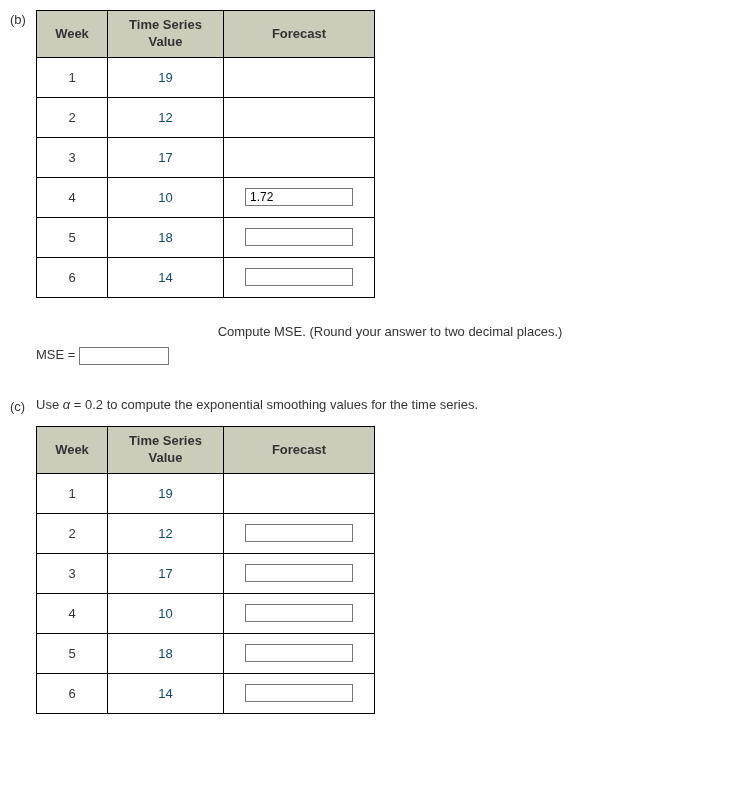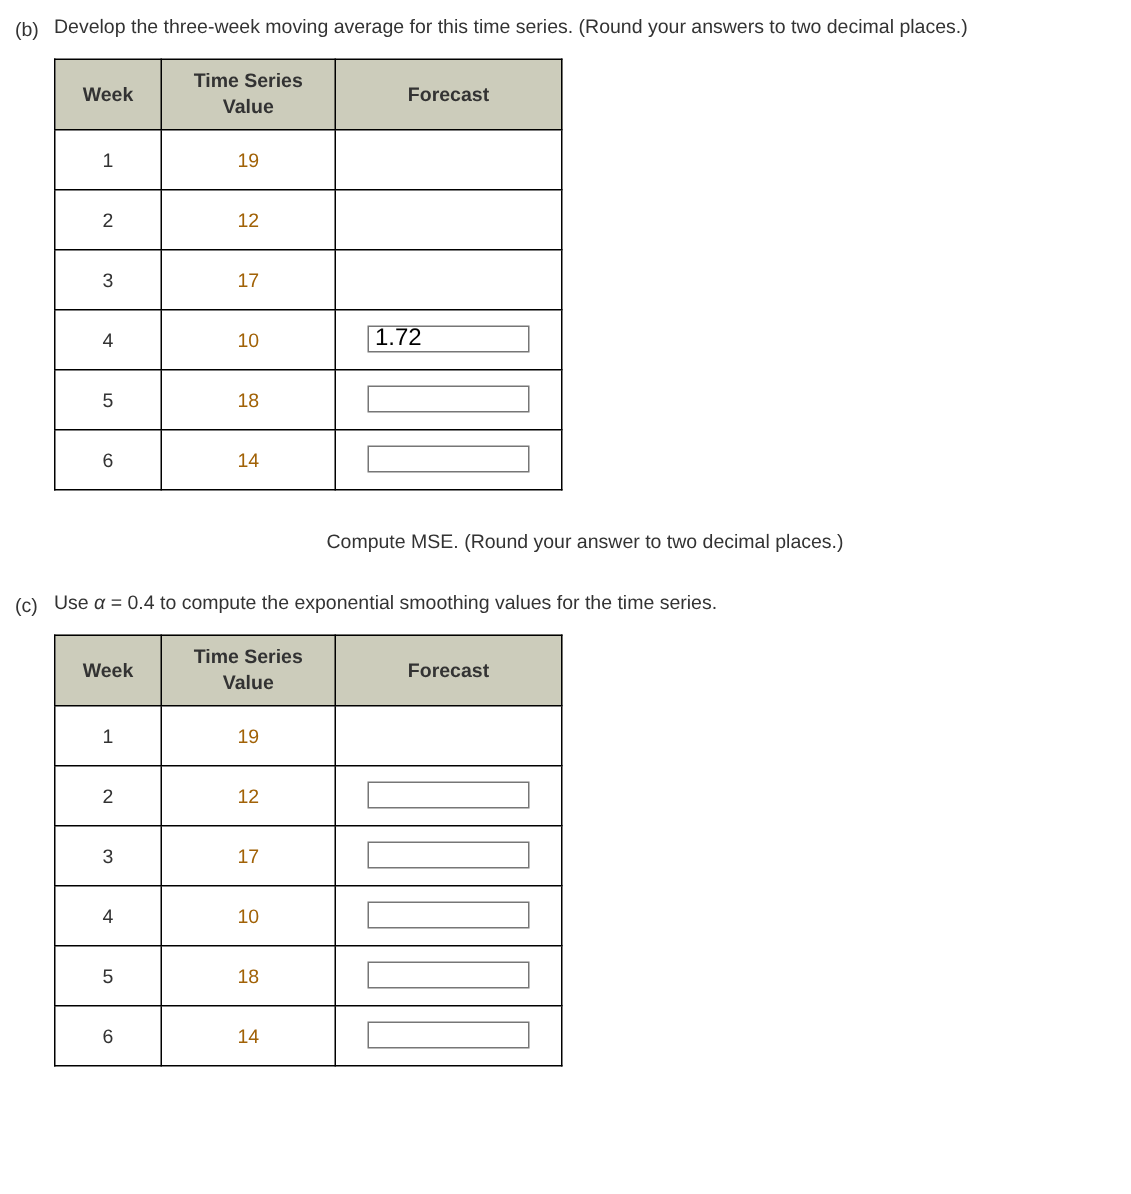--- a/index.html
+++ b/index.html
@@ -41,30 +41,30 @@
     th.week-col { width: 50px; }
     th.ts-col { width: 95px; line-height: 1.3; }
     th.fc-col { width: 130px; text-align: center; }
     td {
       border: 1px solid #000;
       padding: 12px 8px;
       text-align: center;
       font-size: 13px;
     }
     td.ts-val {
-      color: #a16207;
+      color: #0c4a6e;
     }
     td.fc-cell {
       padding: 8px 10px;
     }
     .text-input {
       width: 108px;
       height: 18px;
       border: 1px solid #767676;
-      font-size: 16px;
+      font-size: 12px;
       padding: 1px 4px;
       box-sizing: border-box;
       text-align: left;
     }
     .sub-instruction {
       margin-bottom: 8px;
       text-align: center;
     }
     .mse-row {
       margin-bottom: 14px;
@@ -94,21 +94,20 @@
     .italic-var {
       font-style: italic;
     }
   </style>
 </head>
 <body>
 
 <div class="part">
   <div class="part-label">(b)</div>
   <div class="part-content">
-    <div class="instruction">Develop the three-week moving average for this time series. (Round your answers to two decimal places.)</div>
 
     <table>
       <thead>
         <tr>
           <th class="week-col">Week</th>
           <th class="ts-col">
             <span>Time Series</span><br>
             <span>Value</span>
           </th>
           <th class="fc-col">Forecast</th>
@@ -148,29 +147,32 @@
           <td>6</td>
           <td class="ts-val">14</td>
           <td class="fc-cell">
             <input type="text" class="text-input" value="" style="">
           </td>
         </tr>
       </tbody>
     </table>
 
     <div class="sub-instruction">Compute MSE. (Round your answer to two decimal places.)</div>
+    <div class="mse-row">
+      <span>MSE = </span><input type="text" class="mse-input" value="" style="">
+    </div>
 
   </div>
 </div>
 
 <div class="part">
   <div class="part-label">(c)</div>
   <div class="part-content">
     <div class="instruction">
-      <span>Use </span><span class="italic-var">α</span><span> = 0.4 to compute the exponential smoothing values for the time series.</span>
+      <span>Use </span><span class="italic-var">α</span><span> = 0.2 to compute the exponential smoothing values for the time series.</span>
     </div>
 
     <table>
       <thead>
         <tr>
           <th class="week-col">Week</th>
           <th class="ts-col">
             <span>Time Series</span><br>
             <span>Value</span>
           </th>

